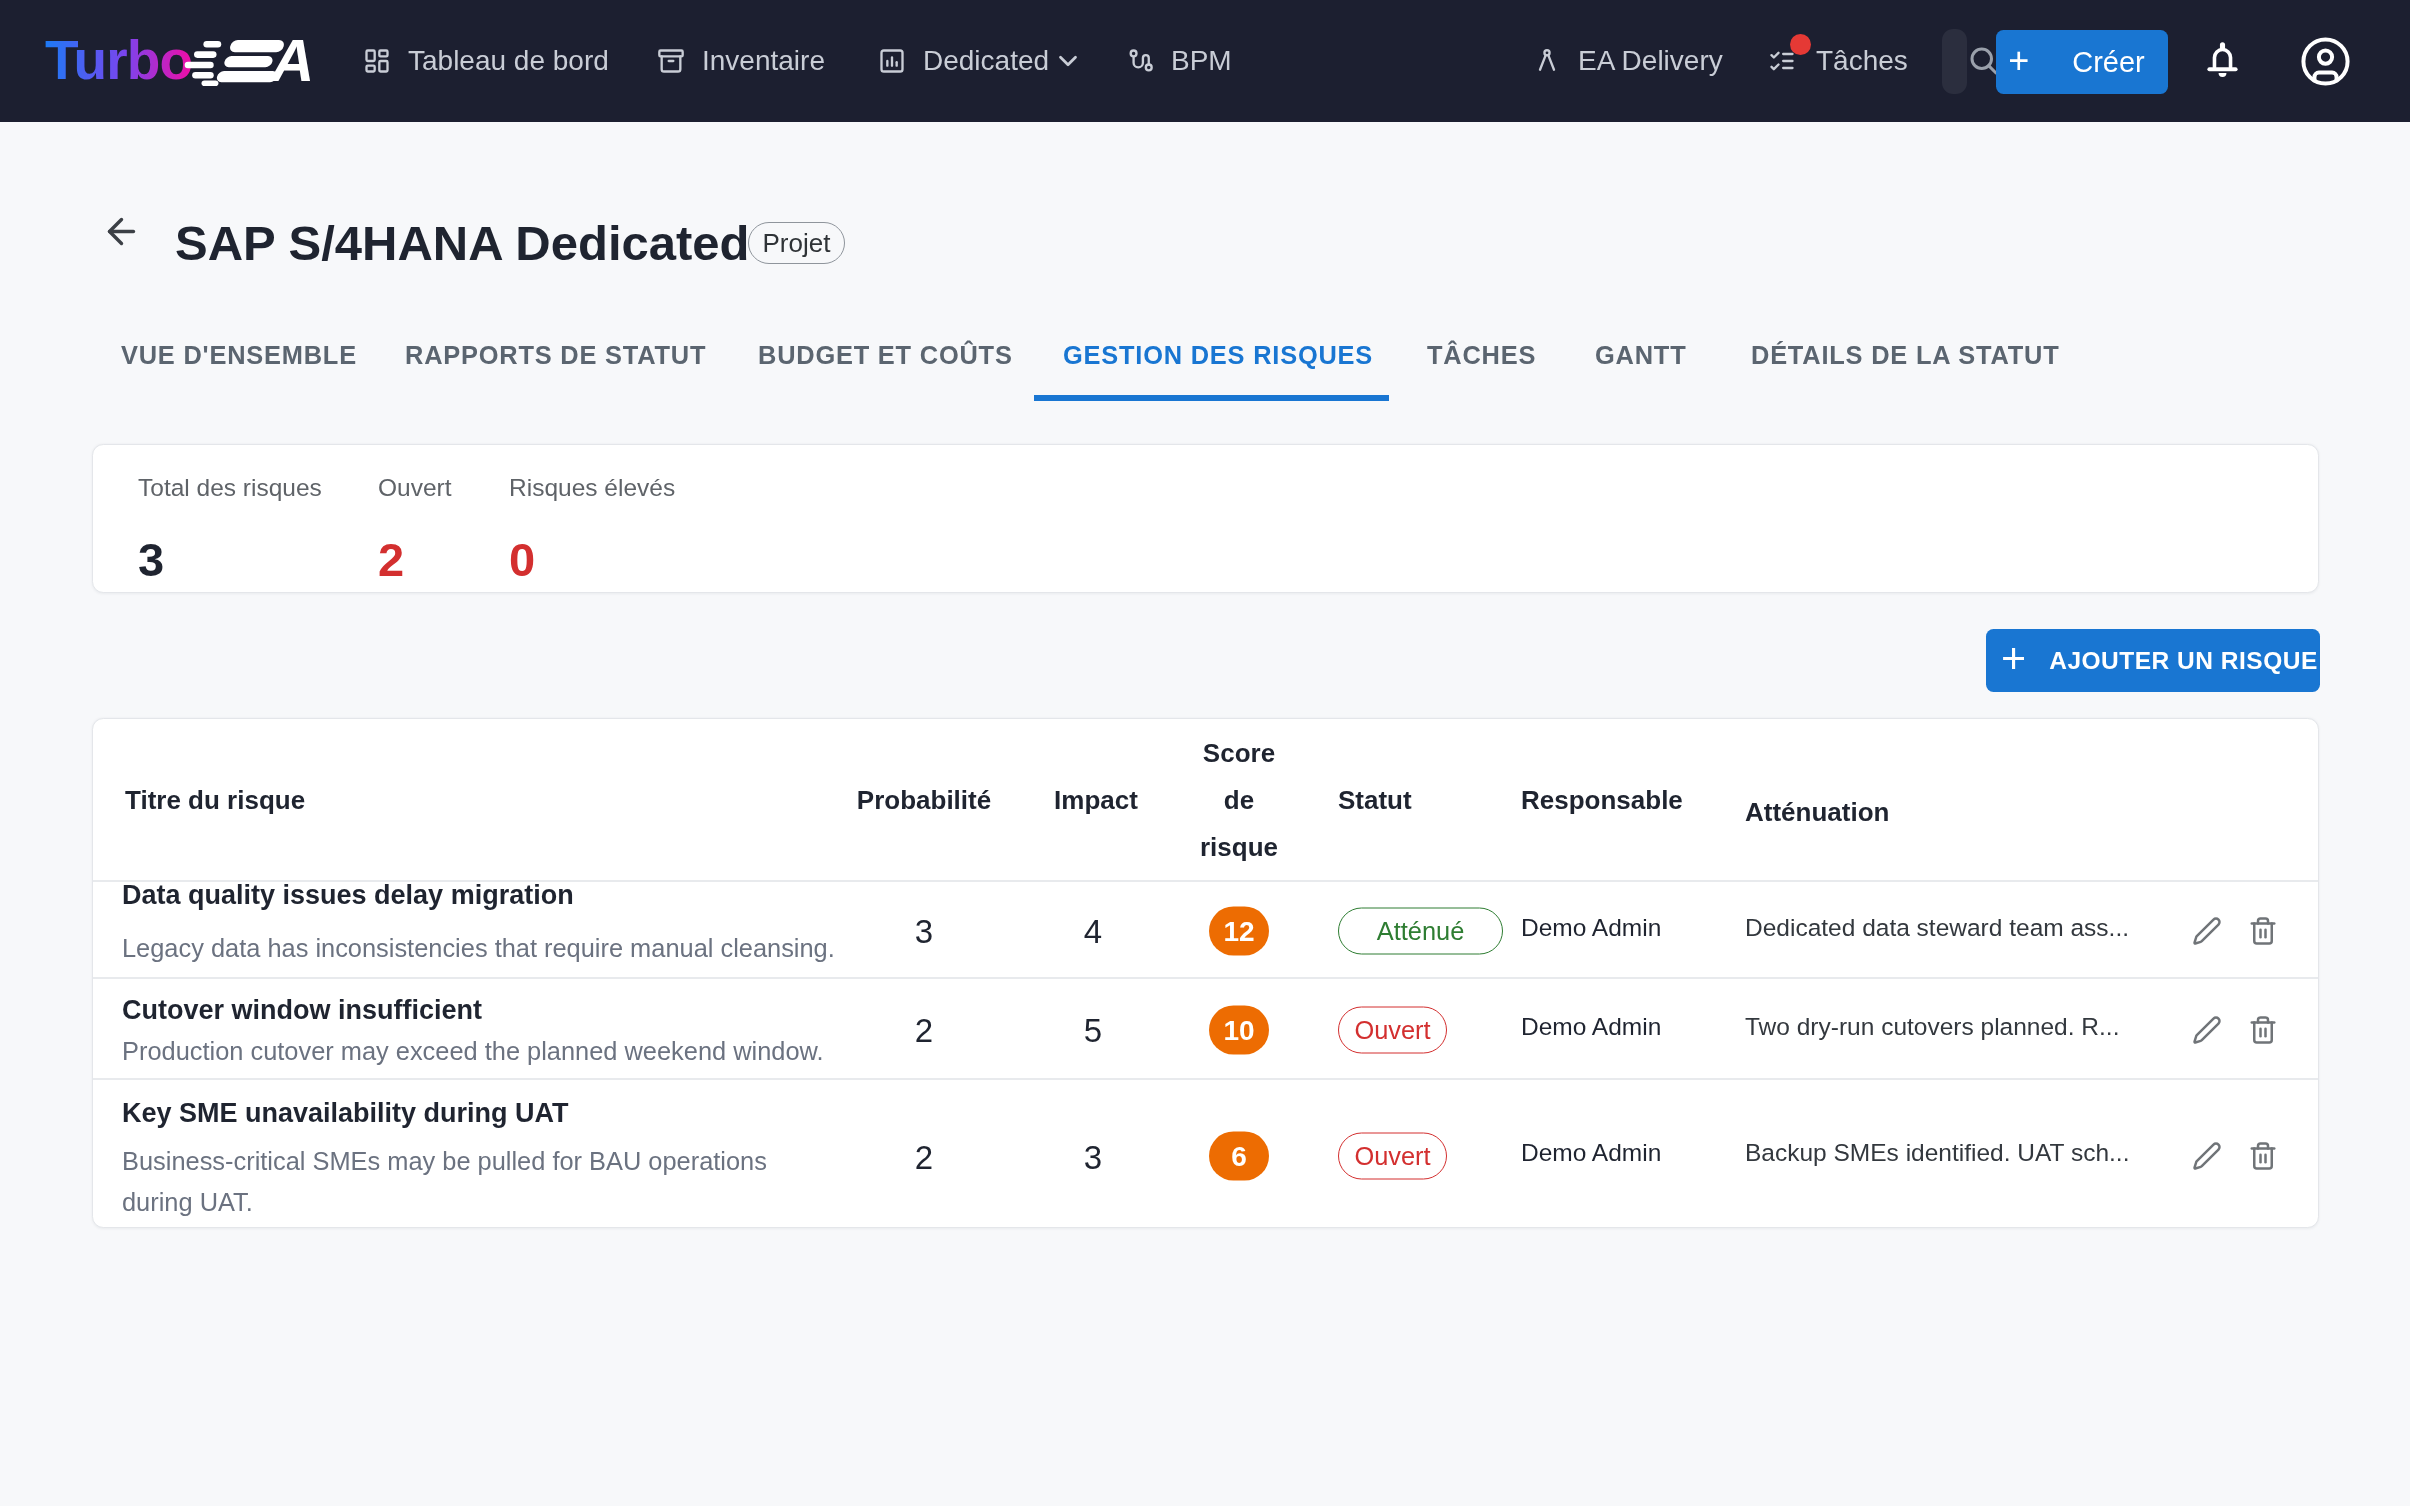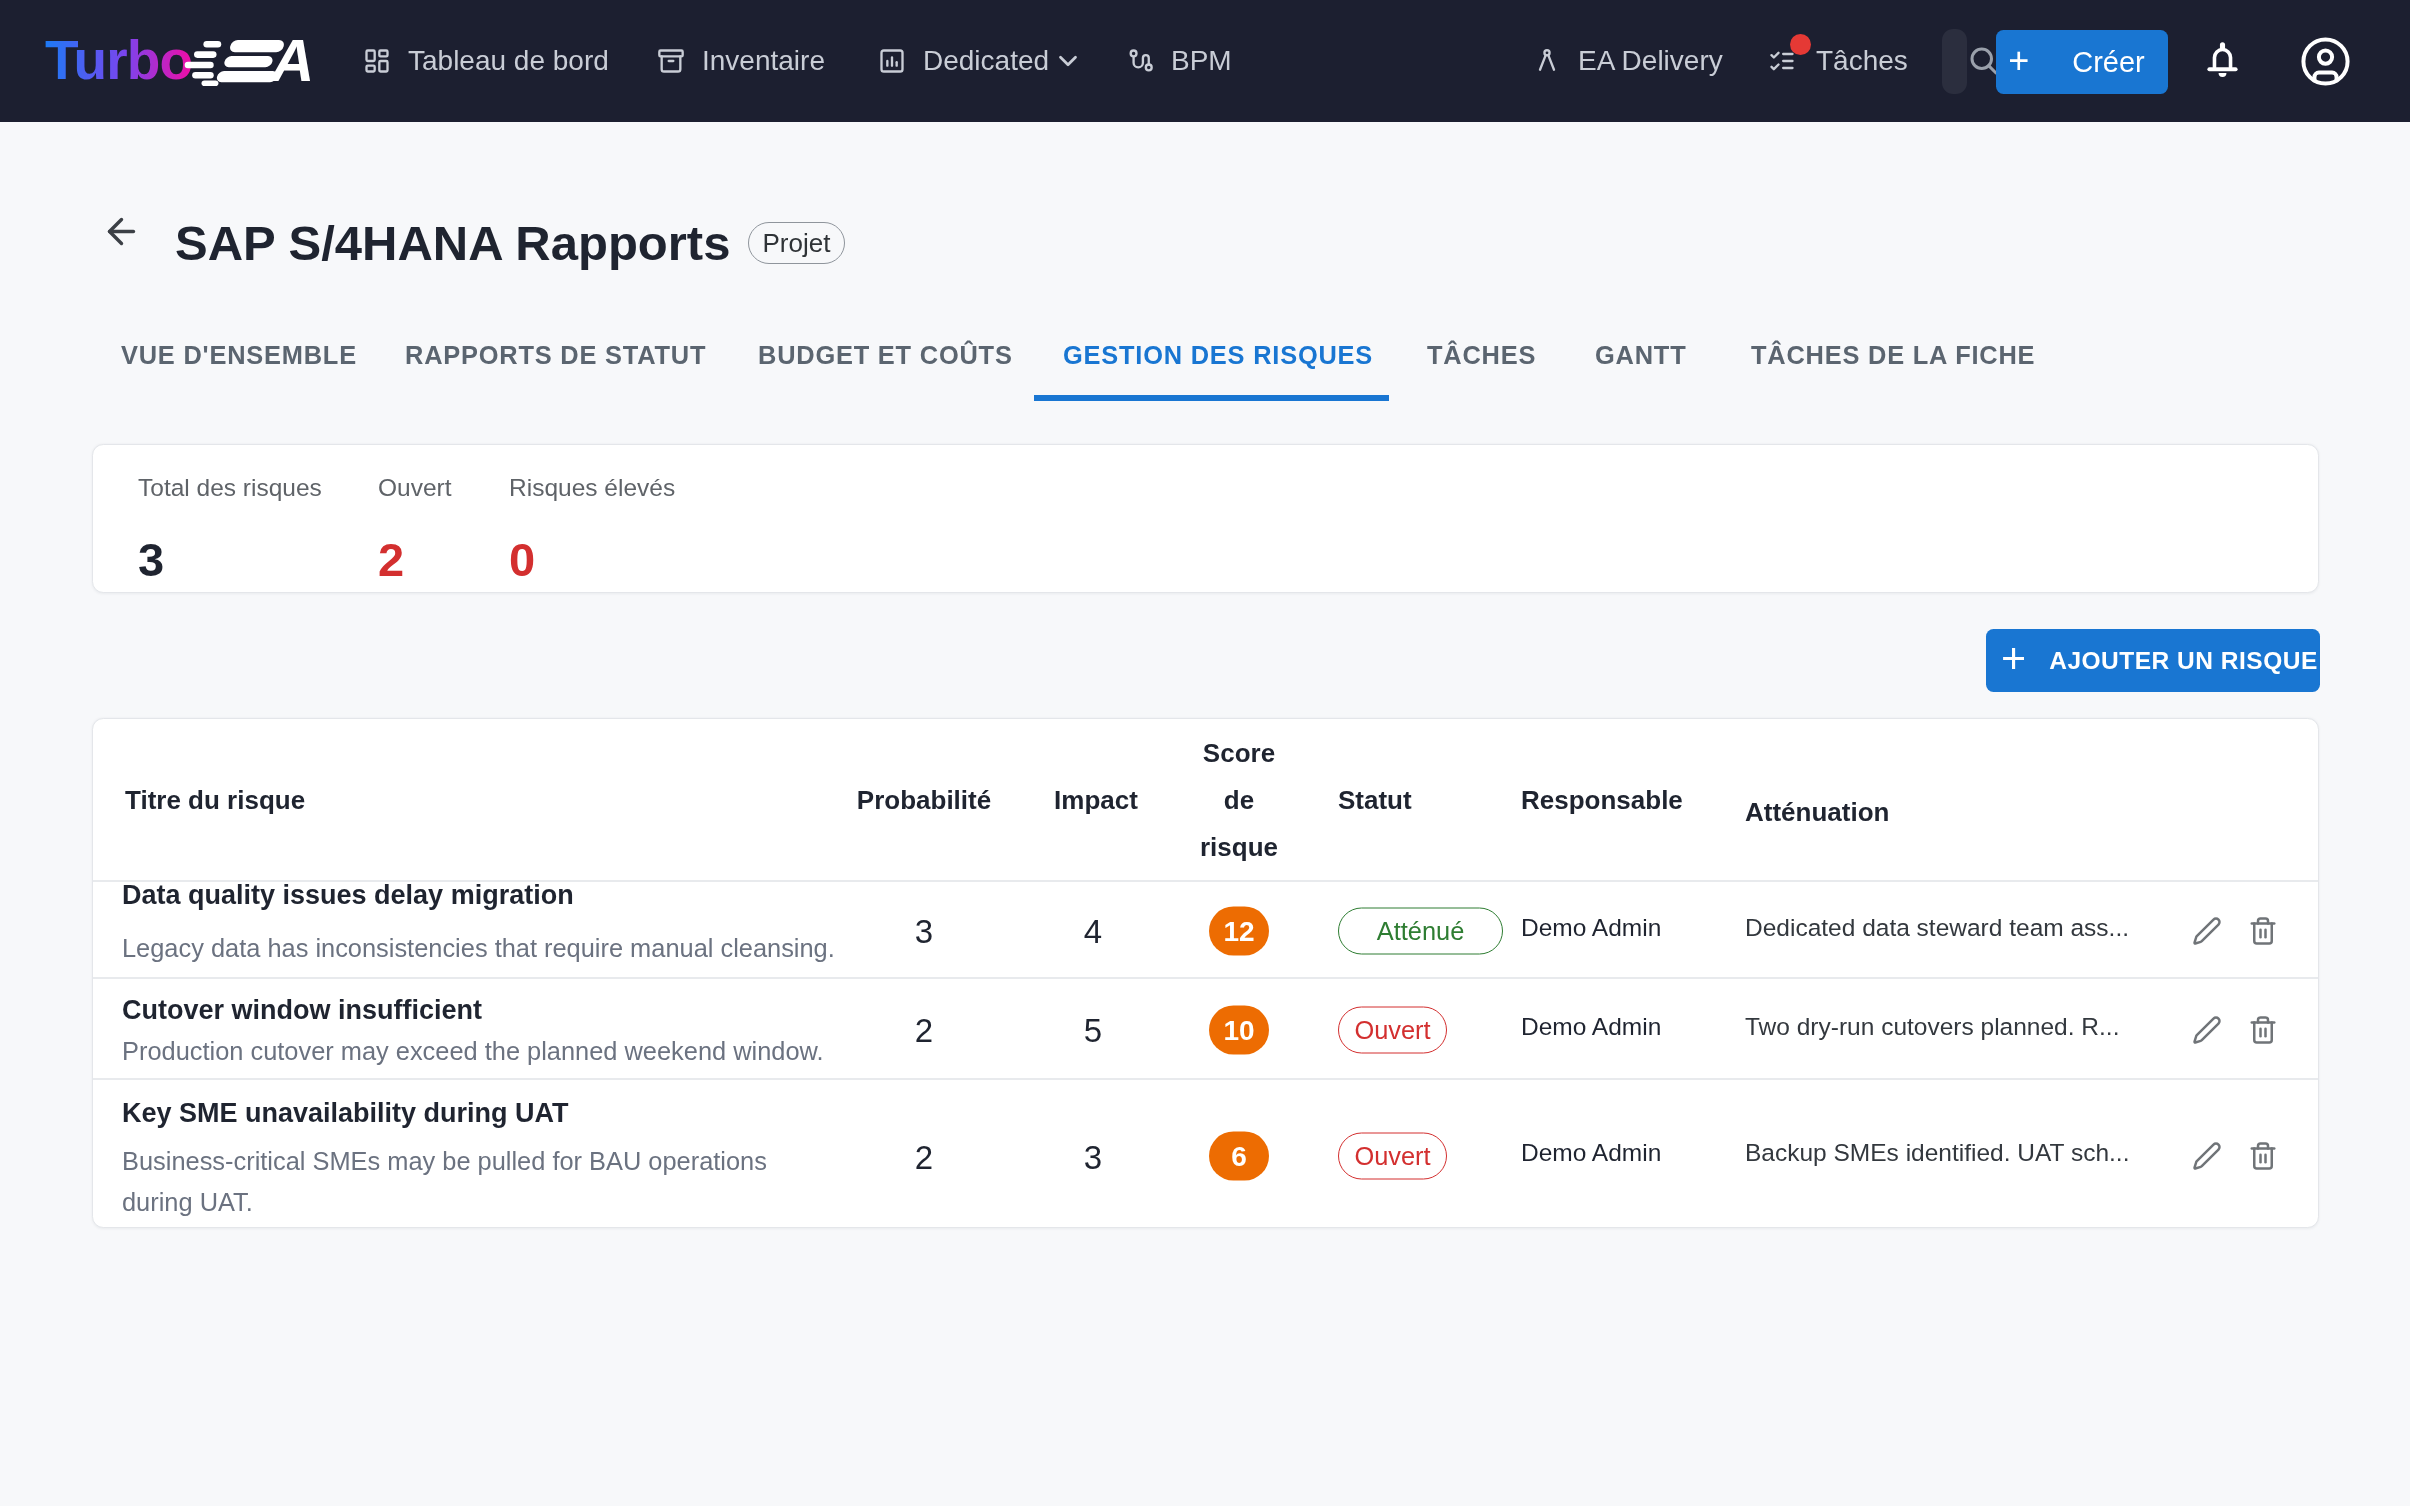--- a/index.html
+++ b/index.html
@@ -127,30 +127,30 @@
         <circle cx="12" cy="12" r="10"></circle>
         <circle cx="12" cy="10" r="3"></circle>
         <path d="M7 20.66V19a2 2 0 0 1 2-2h6a2 2 0 0 1 2 2v1.66"></path>
       </svg>
   </div>
 
   <svg class="abs" style="left:101px; top:211px;" width="41" height="41" viewBox="0 0 24 24" fill="none" stroke="#3c4046" stroke-width="2" stroke-linecap="round" stroke-linejoin="round">
       <path d="m12 19-7-7 7-7"></path>
       <path d="M19 12H5"></path>
     </svg>
-  <div class="abs" style="left:175px; top:215px; font-size:49px; font-weight:bold; color:#1f2430;">SAP S/4HANA Rapports</div>
+  <div class="abs" style="left:175px; top:215px; font-size:49px; font-weight:bold; color:#1f2430;">SAP S/4HANA Dedicated</div>
   <div class="abs" style="left:748px; top:222px; width:97px; height:42px; border:1.9px solid #8f959c; border-radius:21.7px; display:flex; align-items:center; justify-content:center; font-size:26px; color:#2f3337;">Projet</div>
 
   <div class="tab" style="left:121px; top:341px;">VUE D'ENSEMBLE</div>
   <div class="tab" style="left:405px; top:341px;">RAPPORTS DE STATUT</div>
   <div class="tab" style="left:758px; top:341px;">BUDGET ET COÛTS</div>
   <div class="tab active" style="left:1063px; top:341px;">GESTION DES RISQUES</div>
   <div class="tab" style="left:1427px; top:341px;">TÂCHES</div>
   <div class="tab" style="left:1595px; top:341px;">GANTT</div>
-  <div class="tab" style="left:1751px; top:341px;">TÂCHES DE LA FICHE</div>
+  <div class="tab" style="left:1751px; top:341px;">DÉTAILS DE LA STATUT</div>
   <div class="abs" style="left:1034px; top:395px; width:355px; height:5.6px; background:#1976d2;"></div>
 
   <div class="card" style="left:92px; top:444px; width:2227px; height:149px;"></div>
   <div class="statlabel" style="left:138px; top:474px;">Total des risques</div>
   <div class="statlabel" style="left:378px; top:474px;">Ouvert</div>
   <div class="statlabel" style="left:509px; top:474px;">Risques élevés</div>
   <div class="statnum" style="left:138px; top:532px;">3</div>
   <div class="statnum red" style="left:378px; top:532px;">2</div>
   <div class="statnum red" style="left:509px; top:532px;">0</div>
 

